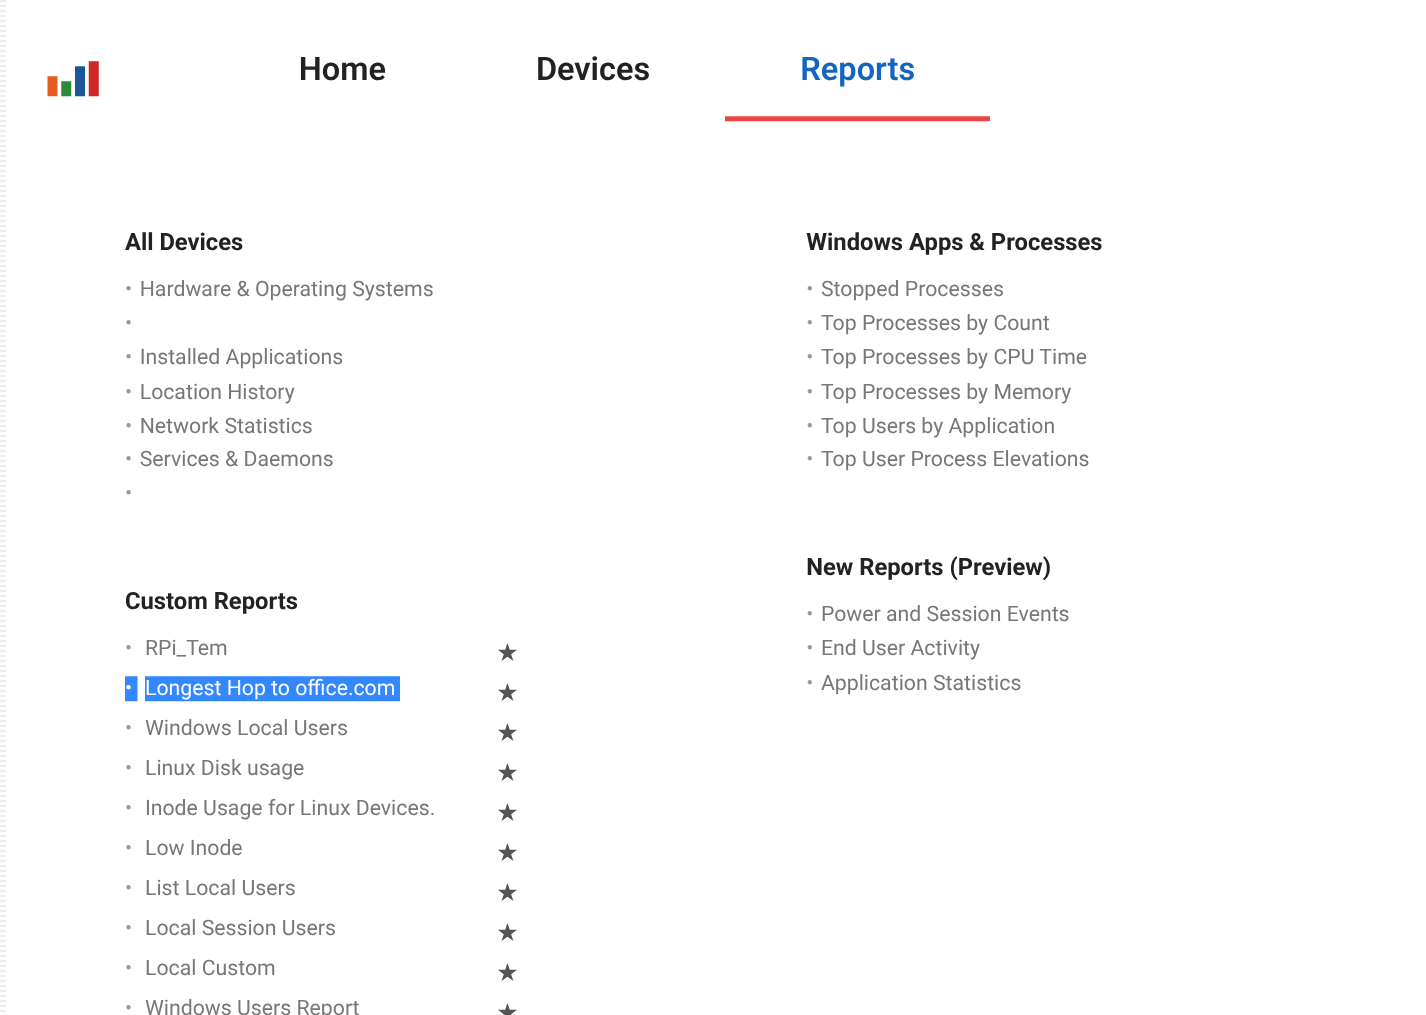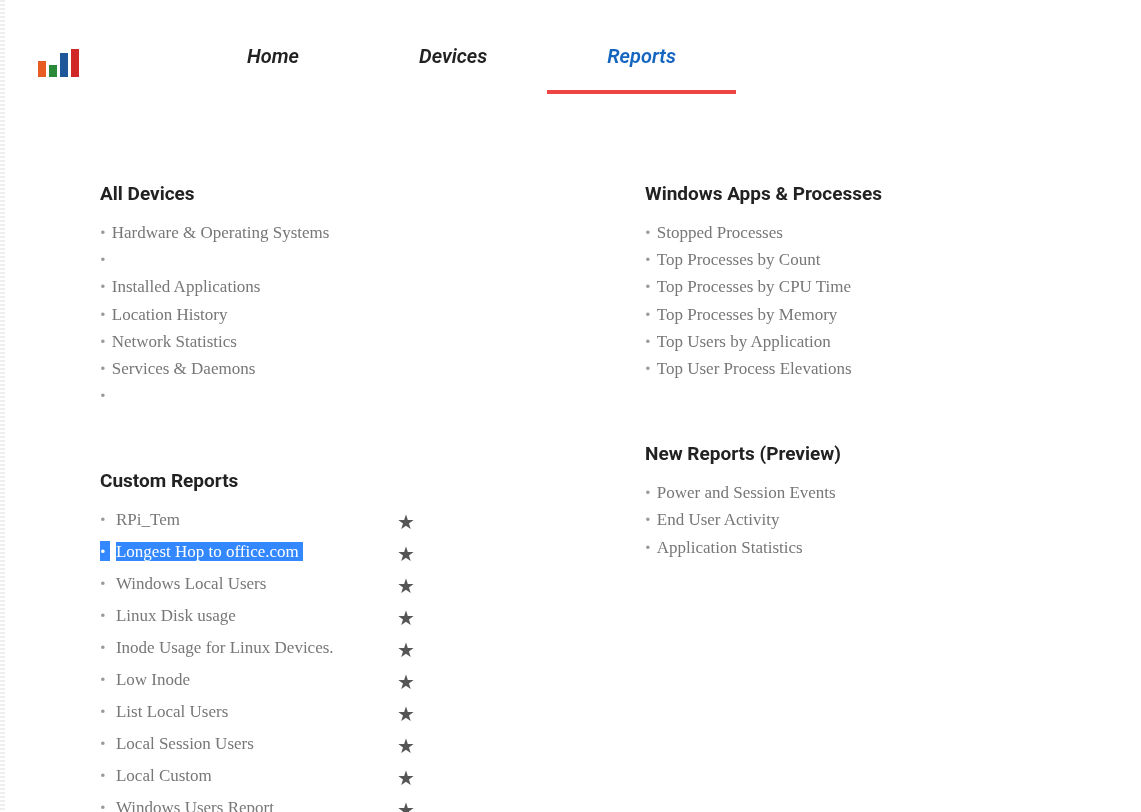--- a/index.html
+++ b/index.html
@@ -45,28 +45,27 @@
     }
     .logo-bar.orange { background: #e85c24; height: 16px; }
     .logo-bar.green  { background: #2a8a3a; height: 12px; }
     .logo-bar.blue   { background: #1e5799; height: 24px; }
     .logo-bar.red    { background: #d02727; height: 28px; }
     .nav {
       display: flex;
       gap: 0;
     }
     .nav-item {
-      font-size: 20px;
+      font-size: 26px;
       font-weight: 600;
       color: #222;
       padding: 14px 60px 22px 60px;
       cursor: pointer;
       text-align: right;
       min-width: 180px;
-      font-style: italic;
     }
     .nav-item.active {
       color: #1565c0;
       border-bottom: 4px solid #ef4444;
     }
     .content {
       padding: 88px 0 0 100px;
       display: flex;
       gap: 230px;
     }
@@ -94,21 +93,20 @@
       line-height: 1.6;
       cursor: pointer;
       white-space: nowrap;
     }
     .bullet {
       color: #999;
       margin-right: 6px;
     }
     .item-text {
       padding-right: 4px;
-      font-family: Liberation Serif, serif;
     }
     .item.selected .item-text,
     .item.selected .bullet {
       background: #3388ff;
       color: #fff;
     }
     .custom-row {
       display: flex;
       align-items: flex-start;
       justify-content: space-between;

